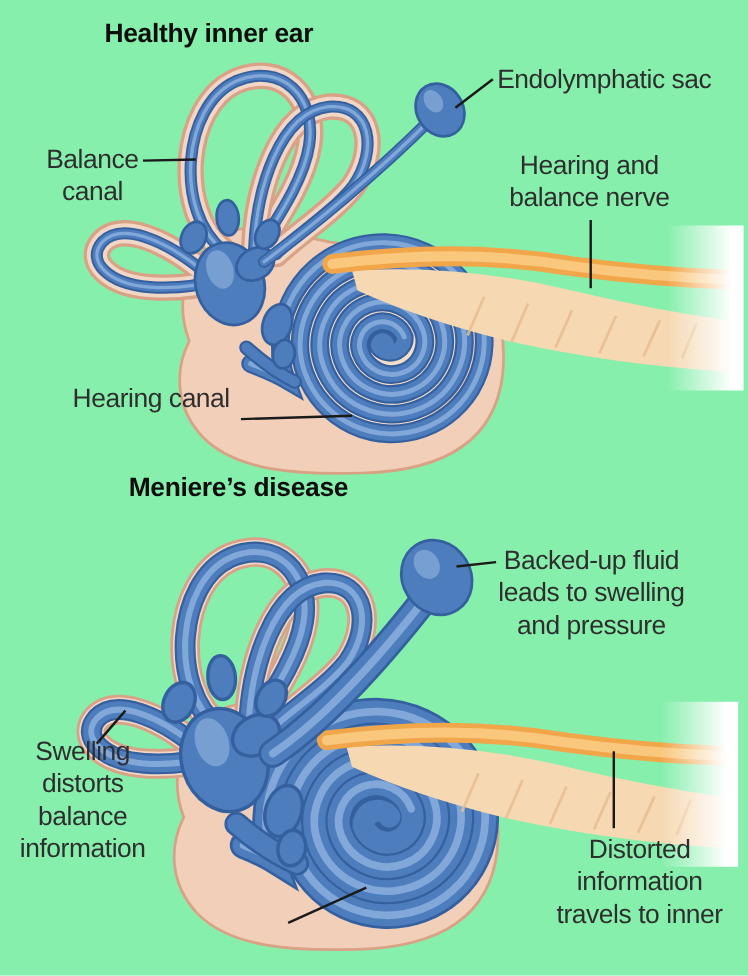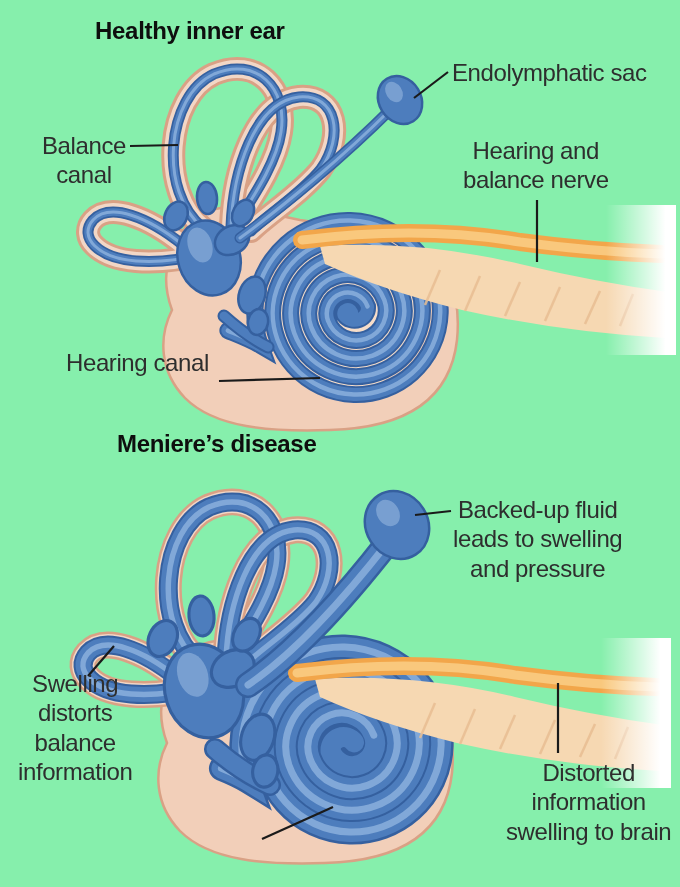--- a/index.html
+++ b/index.html
@@ -209,14 +209,14 @@
 and pressure</div>
 
   <div class="label" style="left:18px;top:669px;">Swelling
 distorts
 balance
 information</div>
 
 
   <div class="label" style="left:506px;top:758px;">Distorted
 information
-swelling to brain</div>
+travels to inner</div>
 </div>
 
 </body></html>

